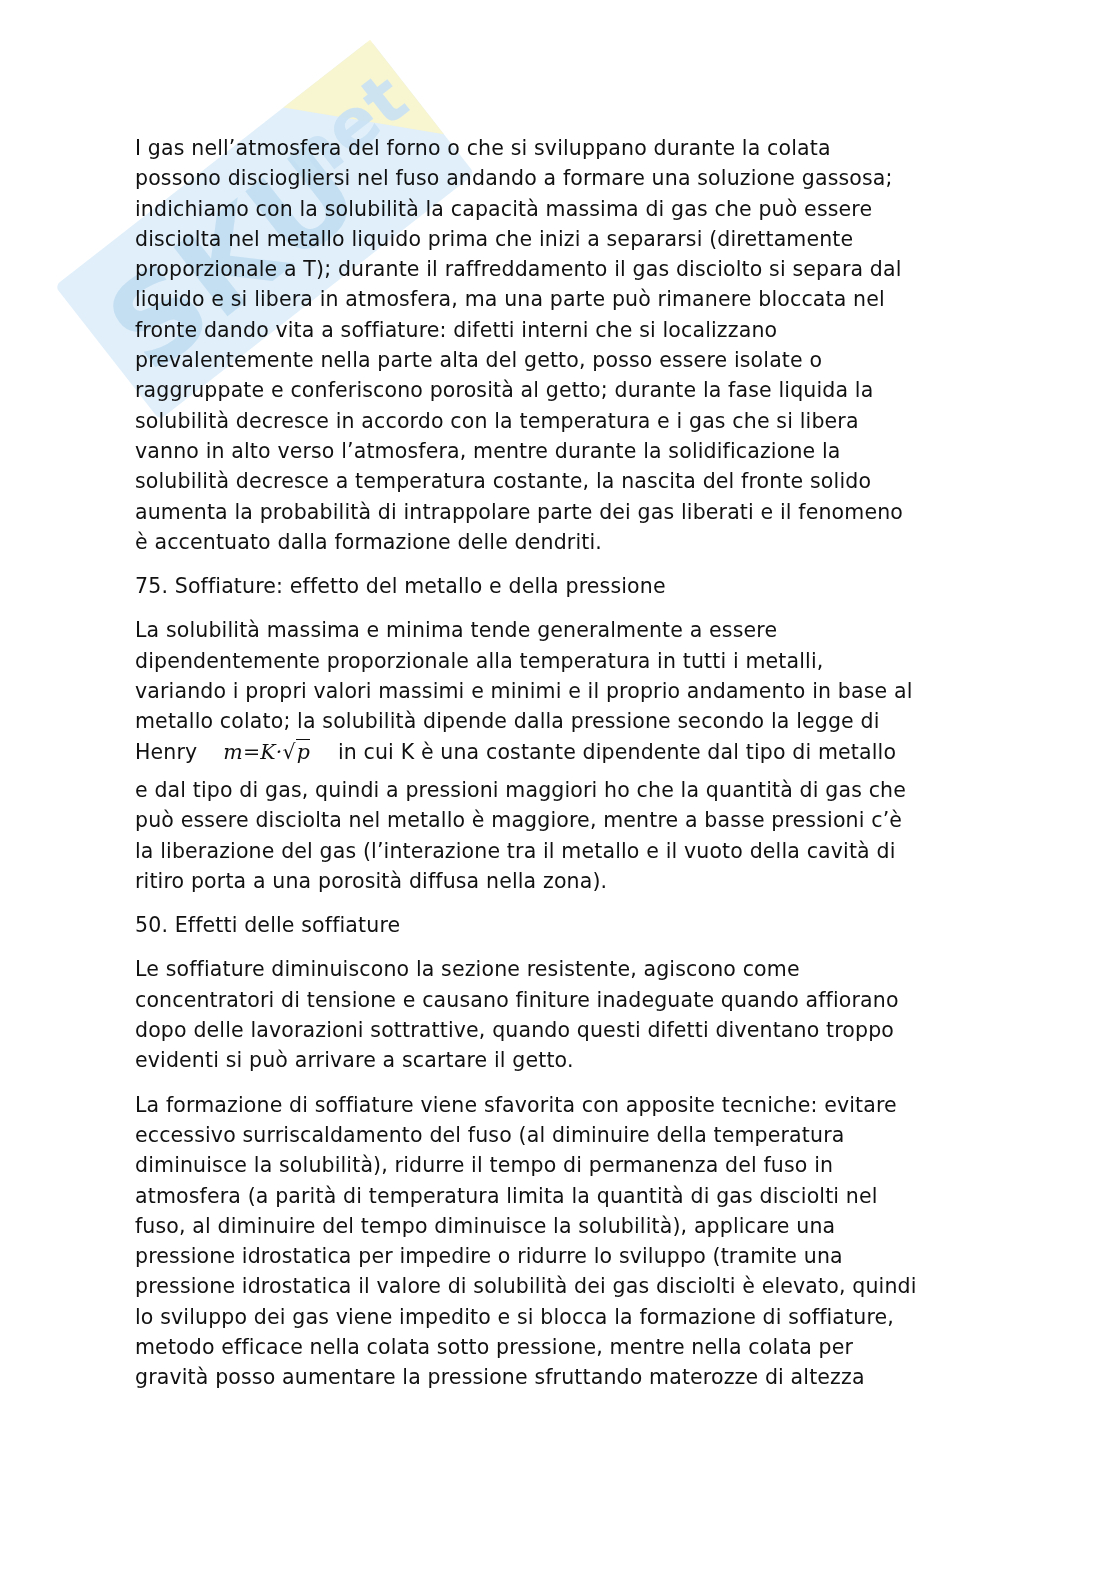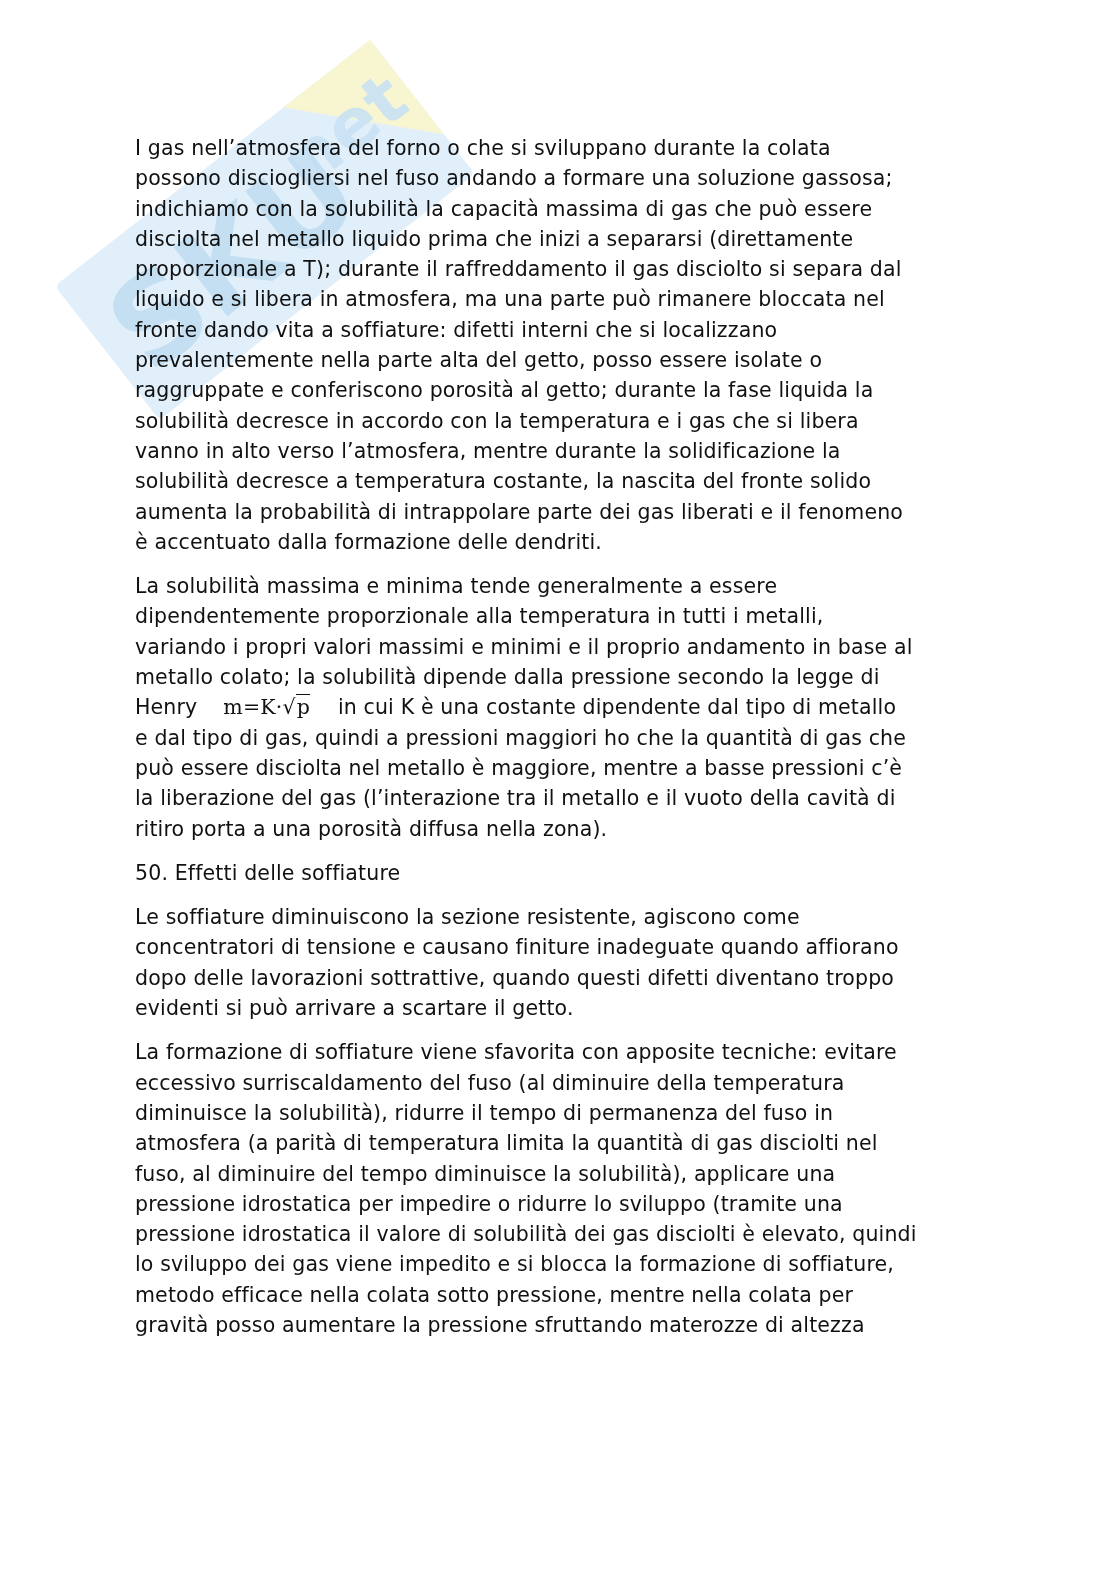--- a/index.html
+++ b/index.html
@@ -45,22 +45,23 @@
       margin: 0 0 14px 0;
       white-space: pre-line;
     }
     .heading {
       margin: 0 0 14px 0;
       font-weight: normal;
       font-size: 20.5px;
     }
     .formula {
       font-family: "DejaVu Serif", "Liberation Serif", serif;
+      font-style: italic;
       display: inline-block;
-      margin: 0 28px 0 26px;
+      margin: 0 28px 8px 26px;
     }
     .sqrt {
       border-top: 1px solid #111;
       padding-left: 1px;
     }
   </style>
 </head>
 <body>
 
 <div class="page">
@@ -84,20 +85,21 @@
 liquido e si libera in atmosfera, ma una parte può rimanere bloccata nel
 fronte dando vita a soffiature: difetti interni che si localizzano
 prevalentemente nella parte alta del getto, posso essere isolate o
 raggruppate e conferiscono porosità al getto; durante la fase liquida la
 solubilità decresce in accordo con la temperatura e i gas che si libera
 vanno in alto verso l’atmosfera, mentre durante la solidificazione la
 solubilità decresce a temperatura costante, la nascita del fronte solido
 aumenta la probabilità di intrappolare parte dei gas liberati e il fenomeno
 è accentuato dalla formazione delle dendriti.</p>
 
+    <p class="heading">75. Soffiature: effetto del metallo e della pressione</p>
     <p class="para"><span>La solubilità massima e minima tende generalmente a essere
 dipendentemente proporzionale alla temperatura in tutti i metalli,
 variando i propri valori massimi e minimi e il proprio andamento in base al
 metallo colato; la solubilità dipende dalla pressione secondo la legge di
 Henry</span><span class="formula"><span>m=K·</span>√<span class="sqrt">p</span></span><span>in cui K è una costante dipendente dal tipo di metallo
 e dal tipo di gas, quindi a pressioni maggiori ho che la quantità di gas che
 può essere disciolta nel metallo è maggiore, mentre a basse pressioni c’è
 la liberazione del gas (l’interazione tra il metallo e il vuoto della cavità di
 ritiro porta a una porosità diffusa nella zona).</span></p>
 

